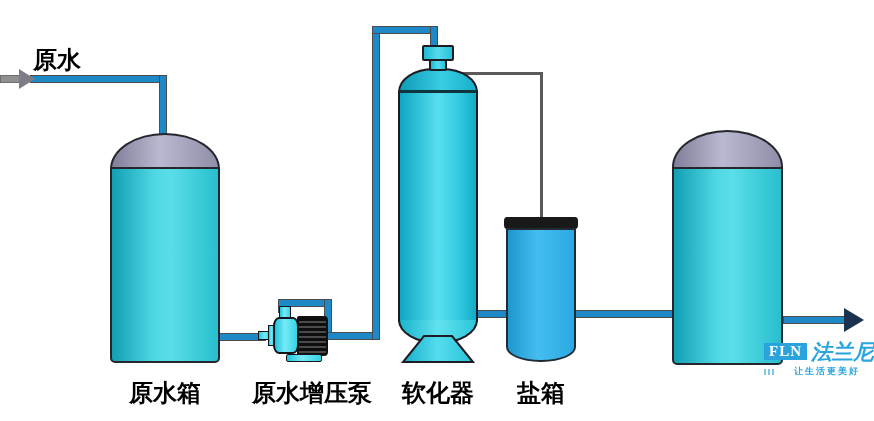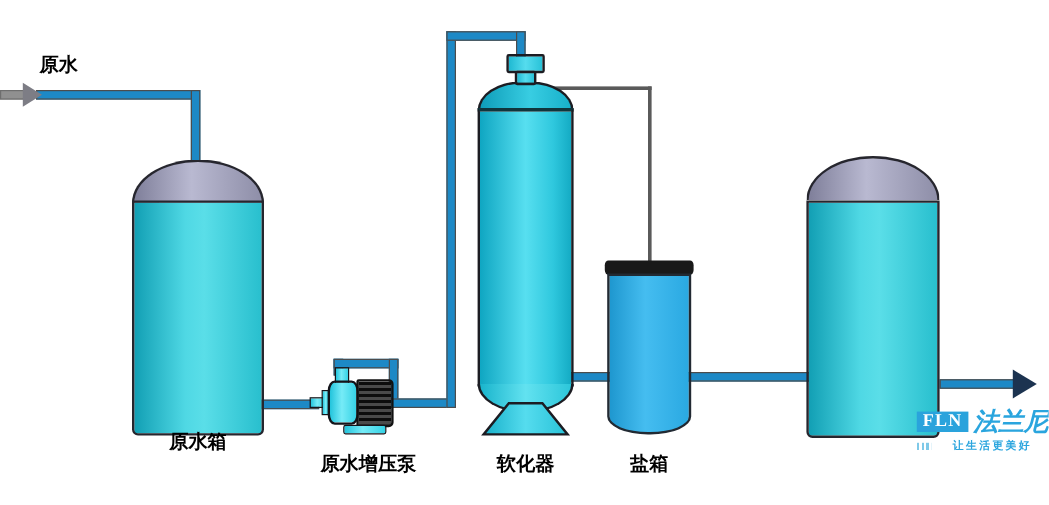--- a/index.html
+++ b/index.html
@@ -79,21 +79,21 @@
   .pump-motor{
     background:repeating-linear-gradient(180deg,#0d0d0d 0 3px,#4a4a4a 3px 5px);
     border:2px solid #111;border-radius:2px 4px 4px 2px;
   }
 
   
   .tri{position:absolute;width:0;height:0;z-index:2;}
 
   
   .lbl{
-    position:absolute;color:#000;font-weight:700;font-size:16px;
+    position:absolute;color:#000;font-weight:700;font-size:24px;
     text-align:center;white-space:nowrap;z-index:4;
   }
 
   
   .wm{position:absolute;z-index:5;}
   .wm-row1{display:flex;align-items:center;gap:4px;}
   .wm-fln{
     background:#2aa3dc;color:#ffffff;
     font-family:"Liberation Serif", serif;font-weight:700;font-size:15px;
     padding:1px 5px;line-height:15px;letter-spacing:1px;
@@ -168,21 +168,21 @@
     <polygon points="25,1 53,1 74,27 4,27" fill="url(#coneGrad)" stroke="#1c1c22" stroke-width="2"></polygon>
   </svg>
 
   <div class="salt-lid" style="left:504px;top:217px;width:74px;height:12px;"></div>
   <div class="salt-body" style="left:506px;top:228px;width:70px;height:134px;"></div>
 
   <div class="tank-dome" style="left:672px;top:130px;width:111px;height:37px;border-radius:56px 56px 0 0 / 37px 37px 0 0;"></div>
   <div class="tank-body" style="left:672px;top:167px;width:111px;height:198px;"></div>
 
   <div class="lbl" style="left:33px;top:44px;">原水</div>
-  <div class="lbl" style="left:110px;top:358px;width:110px;">原水箱</div>
+  <div class="lbl" style="left:110px;top:377px;width:110px;">原水箱</div>
   <div class="lbl" style="left:252px;top:377px;width:110px;">原水增压泵</div>
   <div class="lbl" style="left:398px;top:377px;width:80px;">软化器</div>
   <div class="lbl" style="left:504px;top:377px;width:74px;">盐箱</div>
 
   <div class="wm" style="left:764px;top:341px;width:126px;">
     <div class="wm-row1">
       <span class="wm-fln">FLN</span>
       <span class="wm-brand"><span>法兰尼</span><sup class="wm-reg">®</sup></span>
     </div>
     <div class="wm-row2">

